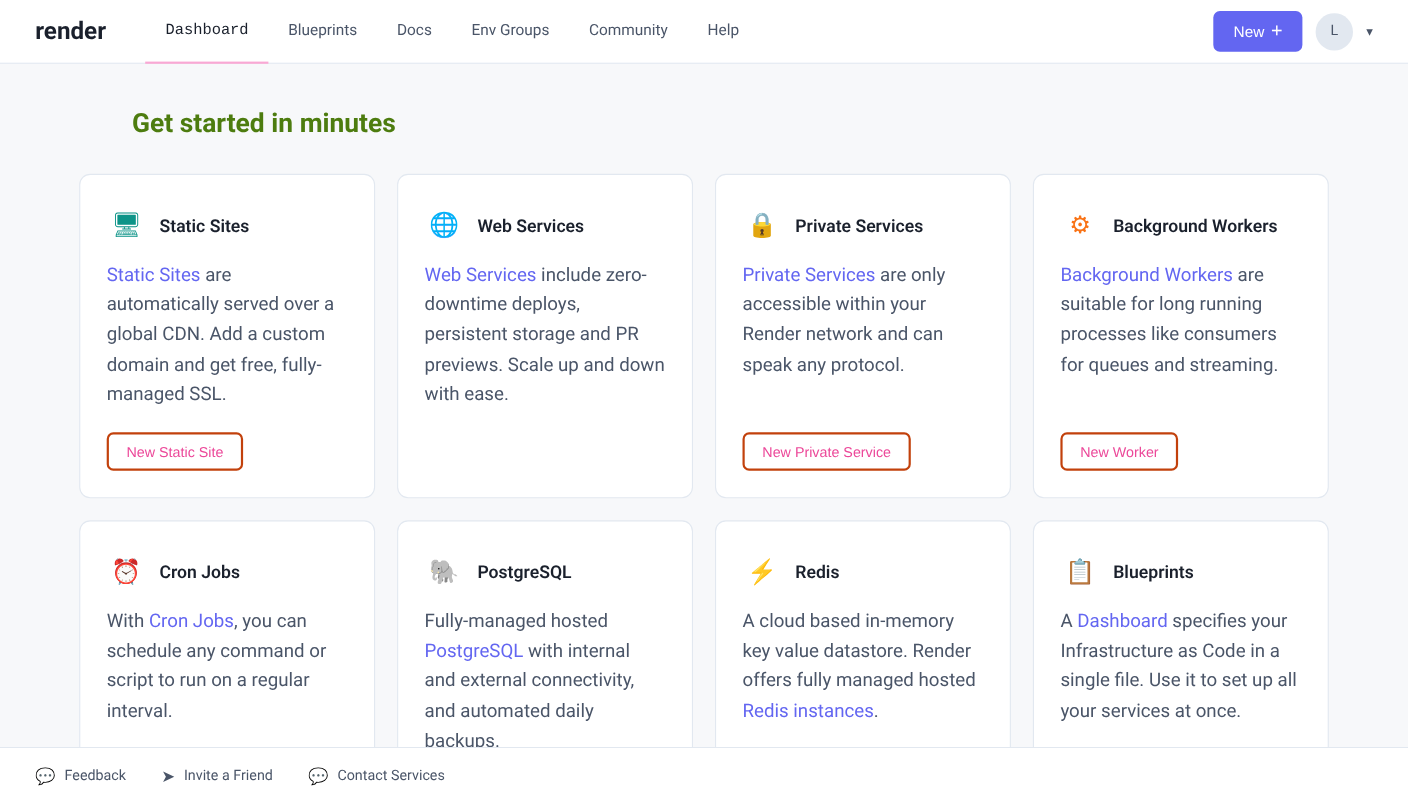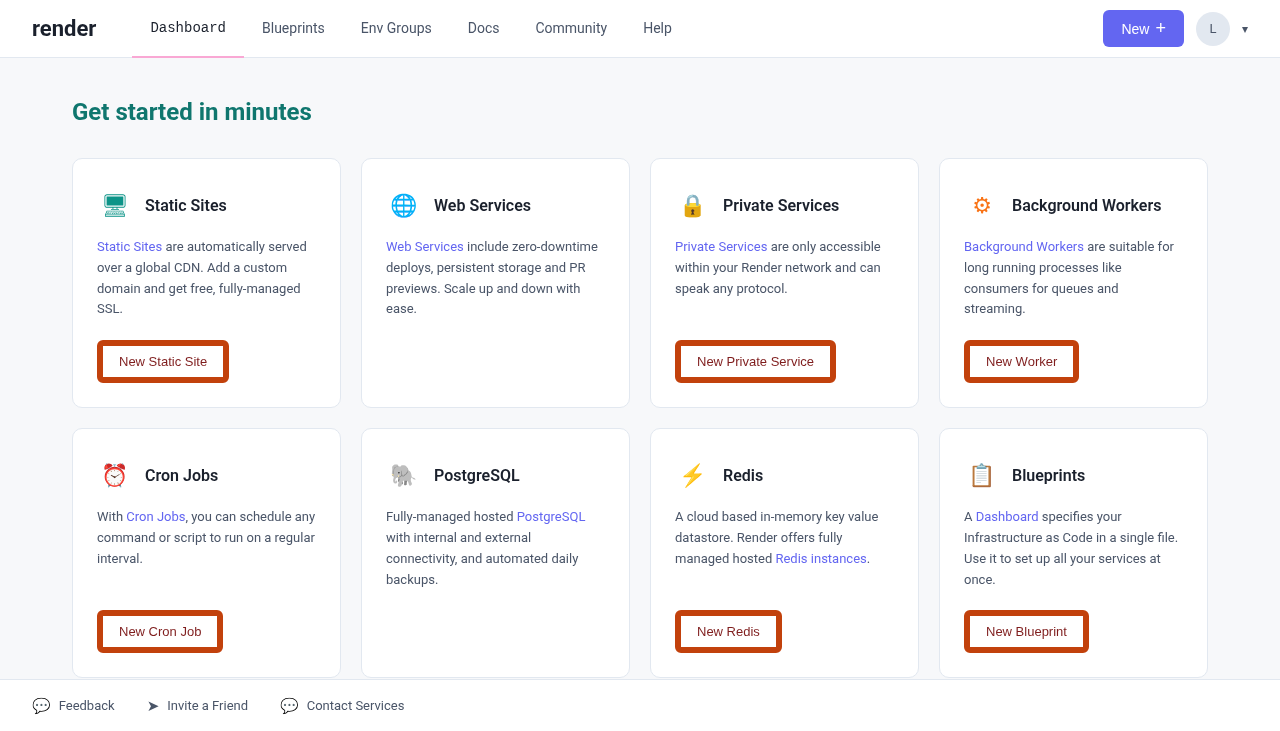--- a/index.html
+++ b/index.html
@@ -93,22 +93,23 @@
 
     
     .main-content {
       max-width: 1200px;
       margin: 0 auto;
       padding: 40px 32px 80px;
     }
     .page-title {
       font-size: 24px;
       font-weight: 700;
-      color: #0f766e;
+      color: #4d7c0f;
       margin-bottom: 32px;
+      margin-left: 48px;
     }
 
     
     .card {
       background: #fff;
       border: 1px solid #e2e8f0;
       border-radius: 10px;
       padding: 28px 24px 24px;
       display: flex;
       flex-direction: column;
@@ -126,38 +127,38 @@
       align-items: center;
       justify-content: center;
       font-size: 22px;
     }
     .card-title {
       font-size: 16px;
       font-weight: 600;
       color: #1a202c;
     }
     .card-body {
-      font-size: 13px;
+      font-size: 17px;
       line-height: 1.6;
       color: #4a5568;
       flex: 1;
       margin-bottom: 20px;
     }
     .card-body a {
       color: #6366f1;
       text-decoration: none;
     }
     .btn-card {
       display: inline-block;
       padding: 8px 16px;
-      border: 6px solid #c2410c;
+      border: 2px solid #c2410c;
       border-radius: 6px;
       font-size: 13px;
       font-weight: 500;
-      color: #7f1d1d;
+      color: #ec4899;
       background: #fff;
       cursor: pointer;
       text-align: center;
       width: fit-content;
     }
 
     
     .footer {
       position: fixed;
       bottom: 0;
@@ -195,22 +196,22 @@
     .icon-blueprint { color: #6366f1; }
   </style>
 </head>
 <body>
 
 <nav class="navbar">
   <a class="nav-logo">render</a>
   <div class="nav-links">
     <a class="nav-link active">Dashboard</a>
     <a class="nav-link">Blueprints</a>
+    <a class="nav-link">Docs</a>
     <a class="nav-link">Env Groups</a>
-    <a class="nav-link">Docs</a>
     <a class="nav-link">Community</a>
     <a class="nav-link">Help</a>
   </div>
   <div class="nav-right">
     <button class="btn-new">
       <span>New</span>
       <span class="plus">+</span>
     </button>
     <div class="avatar">
       <span>L</span>

